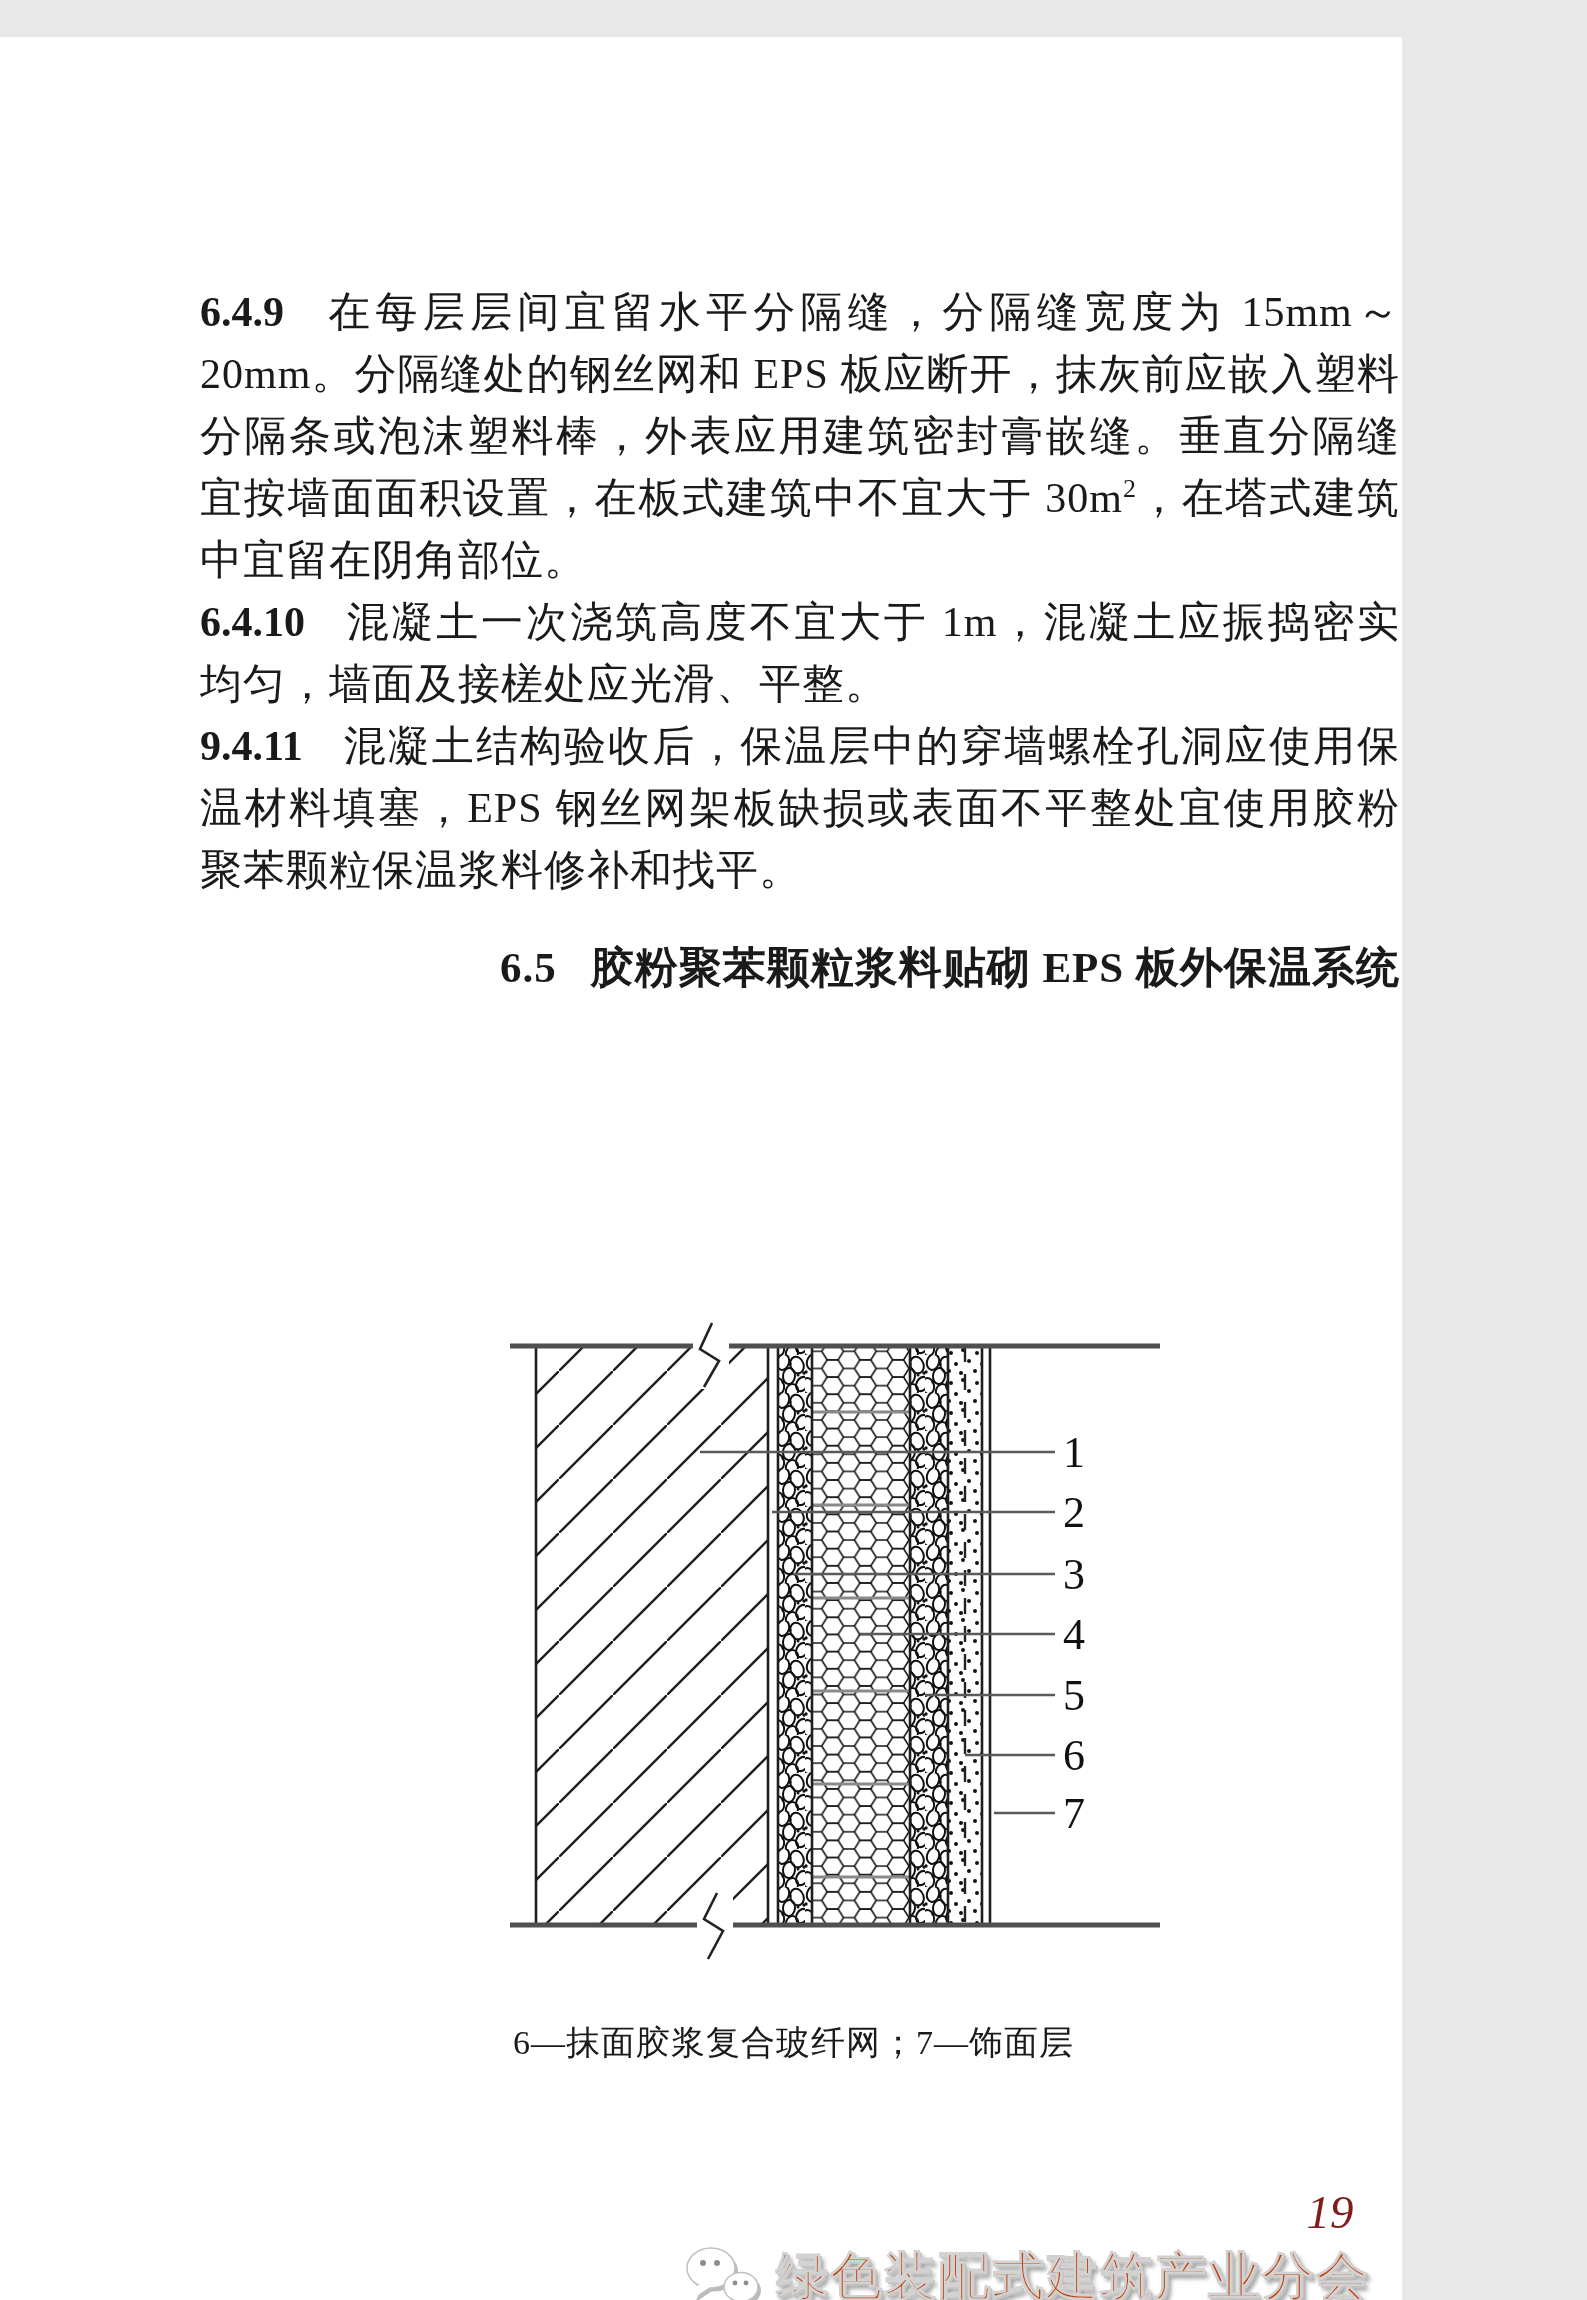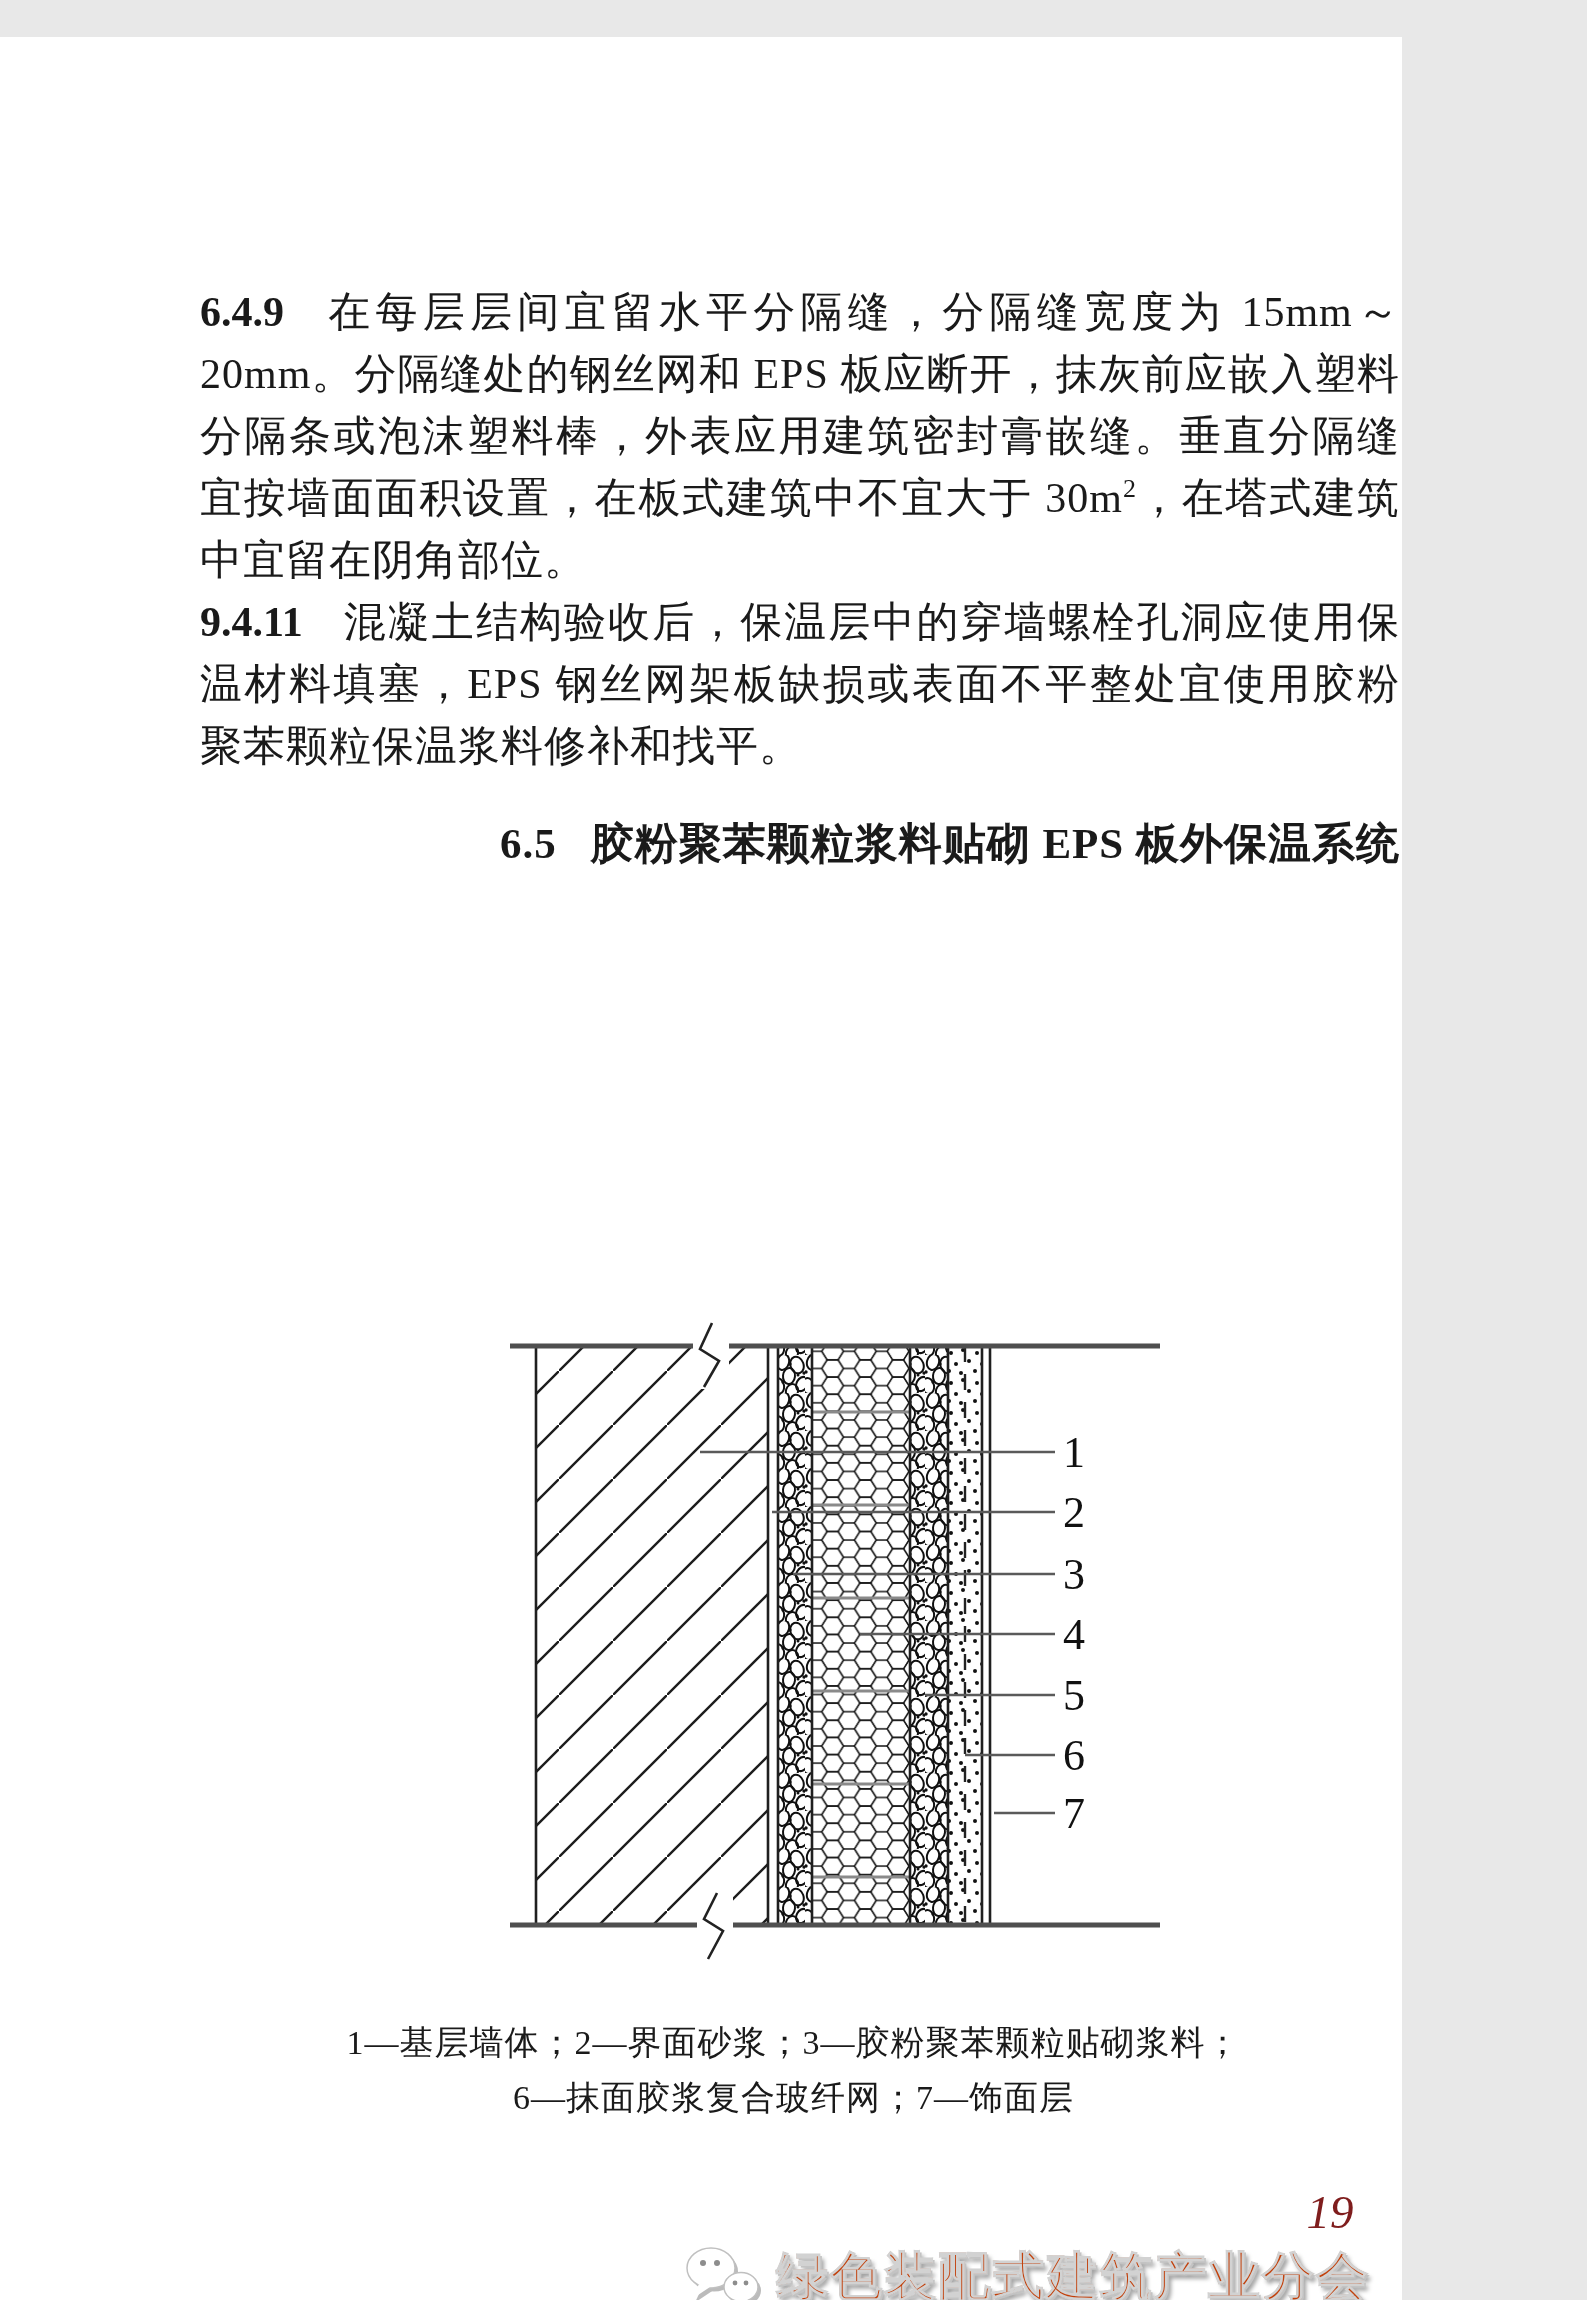--- a/index.html
+++ b/index.html
@@ -73,20 +73,21 @@
 </style>
 </head>
 <body>
 
 <div class="page">
 
   <main class="body-text">
 
     <p class="clause"><b class="num">6.4.9</b><span>在每层层间宜留水平分隔缝，分隔缝宽度为 15mm～20mm。分隔缝处的钢丝网和 EPS 板应断开，抹灰前应嵌入塑料分隔条或泡沫塑料棒，外表应用建筑密封膏嵌缝。垂直分隔缝宜按墙面面积设置，在板式建筑中不宜大于 30m</span><sup>2</sup><span>，在塔式建筑中宜留在阴角部位。</span></p>
 
+    <p class="clause"><b class="num">6.4.10</b><span>混凝土一次浇筑高度不宜大于 1m，混凝土应振捣密实均匀，墙面及接槎处应光滑、平整。</span></p>
 
     <p class="clause"><b class="num">9.4.11</b><span>混凝土结构验收后，保温层中的穿墙螺栓孔洞应使用保温材料填塞，EPS 钢丝网架板缺损或表面不平整处宜使用胶粉聚苯颗粒保温浆料修补和找平。</span></p>
 
     <h2 class="section-heading"><span class="hnum">6.5</span><span>胶粉聚苯颗粒浆料贴砌 EPS 板外保温系统</span></h2>
 
 
   </main>
 
   <figure class="figure">
     <svg viewBox="0 0 660 670" width="660" height="670">
@@ -195,21 +196,20 @@
         <text x="558" y="332">4</text>
         <text x="558" y="393">5</text>
         <text x="558" y="453">6</text>
         <text x="558" y="511">7</text>
       </g>
     </svg>
   </figure>
 
 
   <div class="fig-legend">
-    <div>1—基层墙体；2—界面砂浆；3—胶粉聚苯颗粒贴砌浆料；</div>
     <div>6—抹面胶浆复合玻纤网；7—饰面层</div>
   </div>
 
   <div class="page-number">19</div>
 
   <div class="watermark">
     <svg width="82" height="66" viewBox="0 0 82 66">
 
       <g transform="translate(3,3.5)" fill="#b0b0b0" opacity="0.85">
         <ellipse cx="27" cy="24" rx="24" ry="20"></ellipse>

